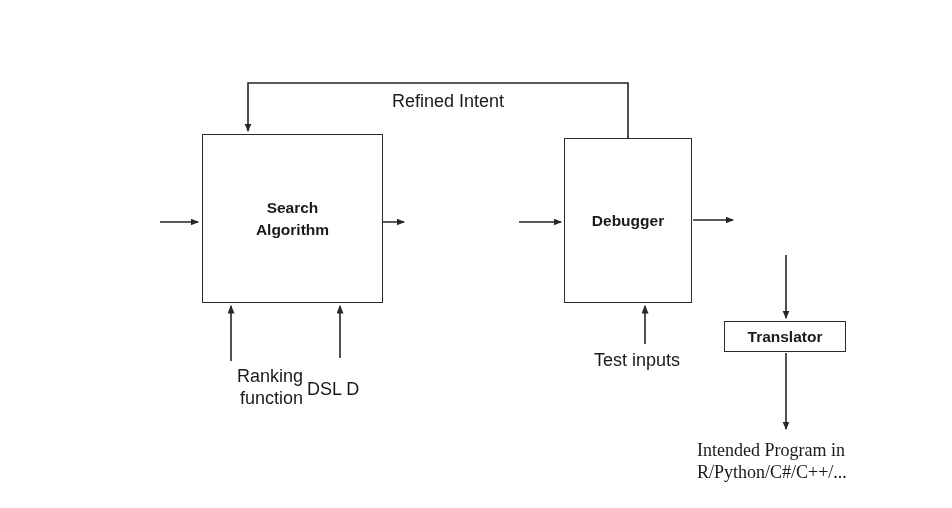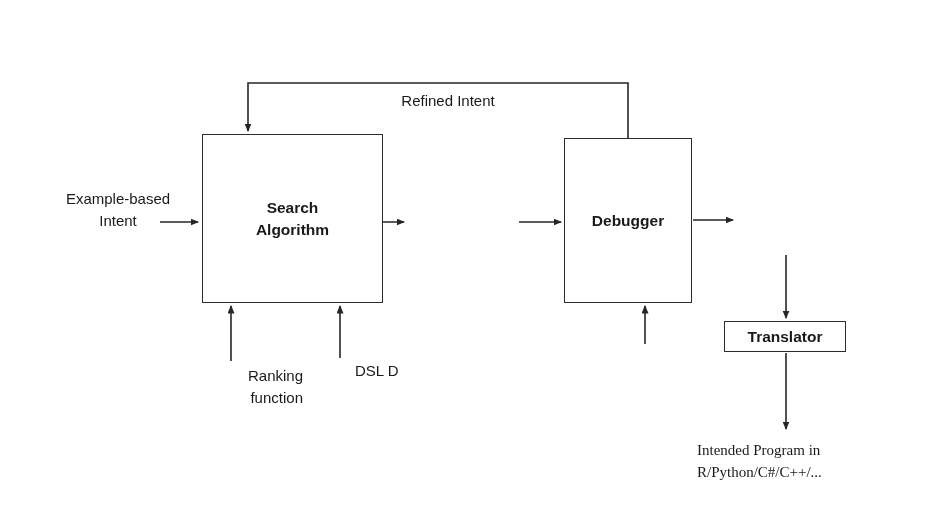--- a/index.html
+++ b/index.html
@@ -36,31 +36,31 @@
     line-height: 22px;
     white-space: pre-line;
     box-sizing: border-box;
   }
   .box-search     { left: 202px; top: 134px; width: 181px; height: 169px; }
   .box-debugger   { left: 564px; top: 138px; width: 128px; height: 165px; }
   .box-translator { left: 724px; top: 321px; width: 122px; height: 31px; }
 
   .flow-label {
     position: absolute;
-    font-size: 15px;
+    font-size: 18px;
     line-height: 22px;
     white-space: pre-line;
     text-align: center;
   }
   .lbl-refined-intent   { left: 378px; top: 90px;  width: 140px; }
   .lbl-example-intent   { left: 45px;  top: 188px; width: 146px; }
   .lbl-ranked-set       { left: 398px; top: 199px; width: 130px; }
   .lbl-intended-d       { left: 713px; top: 203px; width: 146px; }
   .lbl-ranking-function { left: 193px; top: 365px; width: 110px; text-align: right; }
-  .lbl-dsl-d            { left: 307px; top: 360px; width: 80px;  text-align: left; margin-left: 48px; }
+  .lbl-dsl-d            { left: 307px; top: 378px; width: 80px;  text-align: left; }
   .lbl-test-inputs      { left: 577px; top: 349px; width: 120px; }
   .lbl-final-output     { left: 697px; top: 439px; width: 180px; text-align: left; font-family: Liberation Serif, serif; }
 </style>
 </head>
 <body>
 
 <div class="canvas">
 
   <svg class="arrow-layer" viewBox="0 0 952 508" xmlns="http://www.w3.org/2000/svg">
     <defs>
@@ -84,27 +84,26 @@
 
   <div class="node-box box-search">Search
 Algorithm</div>
 
   <div class="node-box box-translator">Translator</div>
 
   <div class="node-box box-debugger">Debugger</div>
 
   <div class="flow-label lbl-refined-intent">Refined Intent</div>
 
-  <div class="flow-label lbl-example-intent">Example-based
-Intent</div>
 
 
 
   <div class="flow-label lbl-ranking-function">Ranking
 function</div>
 
   <div class="flow-label lbl-dsl-d">DSL D</div>
 
+  <div class="flow-label lbl-test-inputs">Test inputs</div>
 
   <div class="flow-label lbl-final-output">Intended Program in
 R/Python/C#/C++/...</div>
 
 </div>
 
 </body></html>

